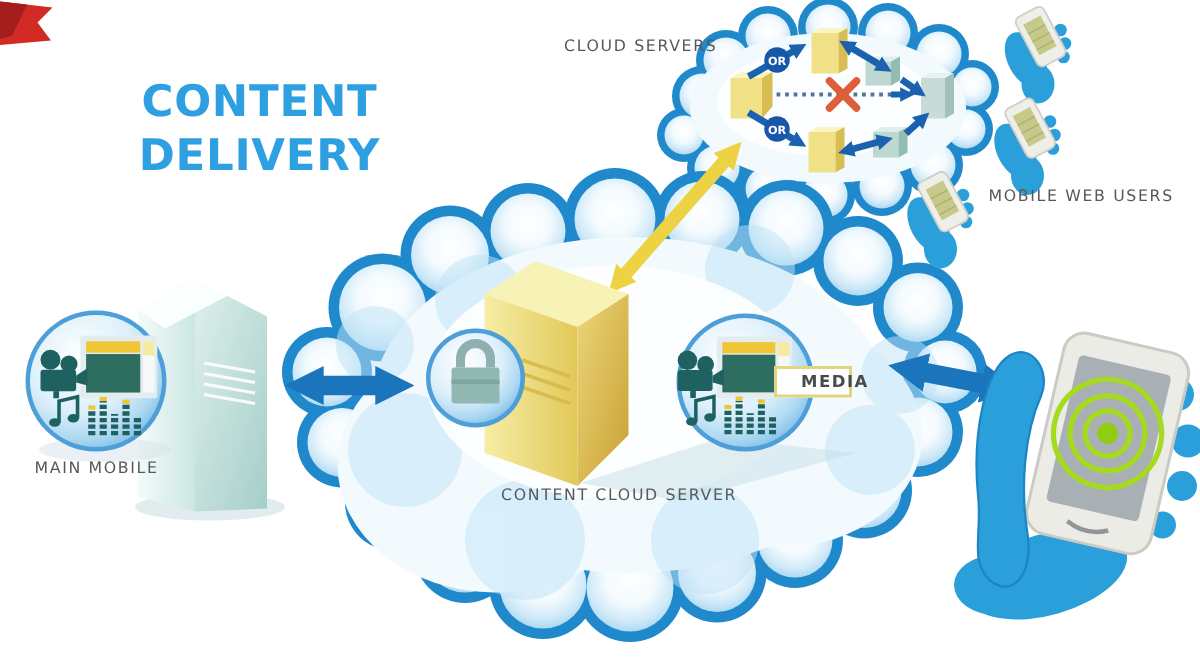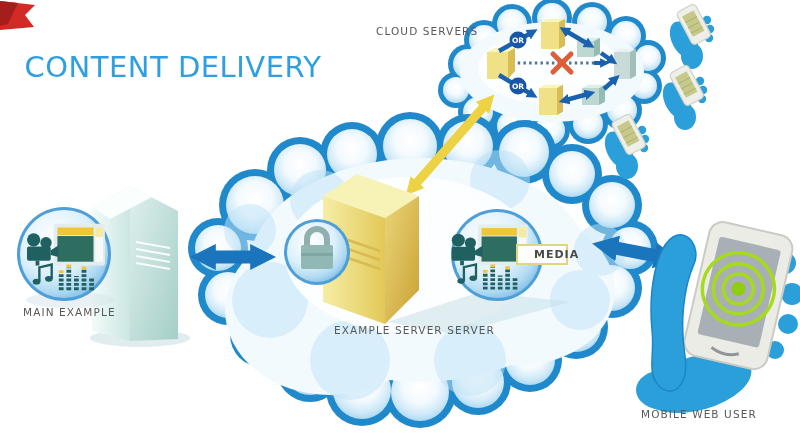--- a/index.html
+++ b/index.html
@@ -2,21 +2,21 @@
 <html><head>
 <meta charset="utf-8">
 <style>
   html,body{margin:0;padding:0;background:#ffffff;}
   #stage{position:relative;width:800px;height:441px;overflow:hidden;background:#ffffff;
          font-family:"DejaVu Sans", sans-serif;}
   #stage svg{position:absolute;left:0;top:0;}
   .lbl{position:absolute;color:#57585A;font-size:10.5px;font-weight:normal;
        letter-spacing:1.1px;white-space:nowrap;}
   #title{position:absolute;left:20px;top:49px;width:306px;text-align:center;
-         color:#2E9FE0;font-weight:normal;font-size:29px;line-height:36px;letter-spacing:.5px;}
+         color:#2E9FE0;font-weight:bold;font-size:29px;line-height:36px;letter-spacing:.5px;}
   #media-box{position:absolute;left:516px;top:244px;width:52px;height:21px;
          background:#ffffff;border:2px solid #E3D47E;box-sizing:border-box;
          color:#4A4A4C;font-size:11px;font-weight:bold;letter-spacing:1px;
          text-align:center;line-height:17px;padding-left:16px;}
 </style>
 </head>
 <body>
 
 <div id="stage">
 
@@ -353,24 +353,24 @@
              C680,324 683,289 694,264 C701,248 688,228 673,237 z" fill="#2B9FD9" stroke="#1B85C7" stroke-width="1.5"></path>
   </g>
 </svg>
 
 <div id="title">
   <div>CONTENT DELIVERY</div>
 </div>
 
 <div class="lbl" style="left:376px;top:25px;">CLOUD SERVERS</div>
 
-
-<div class="lbl" style="left:23px;top:306px;">MAIN EXAMPLE</div>
-
-<div class="lbl" style="left:334px;top:324px;">EXAMPLE SERVER SERVER</div>
+<div class="lbl" style="left:659px;top:125px;">MOBILE WEB USERS</div>
+
+<div class="lbl" style="left:23px;top:306px;">MAIN MOBILE</div>
+
+<div class="lbl" style="left:334px;top:324px;">CONTENT CLOUD SERVER</div>
 
 <div id="media-box">
   <span>MEDIA</span>
 </div>
 
-<div class="lbl" style="left:641px;top:408px;">MOBILE WEB USER</div>
 
 </div>
 
 </body></html>

